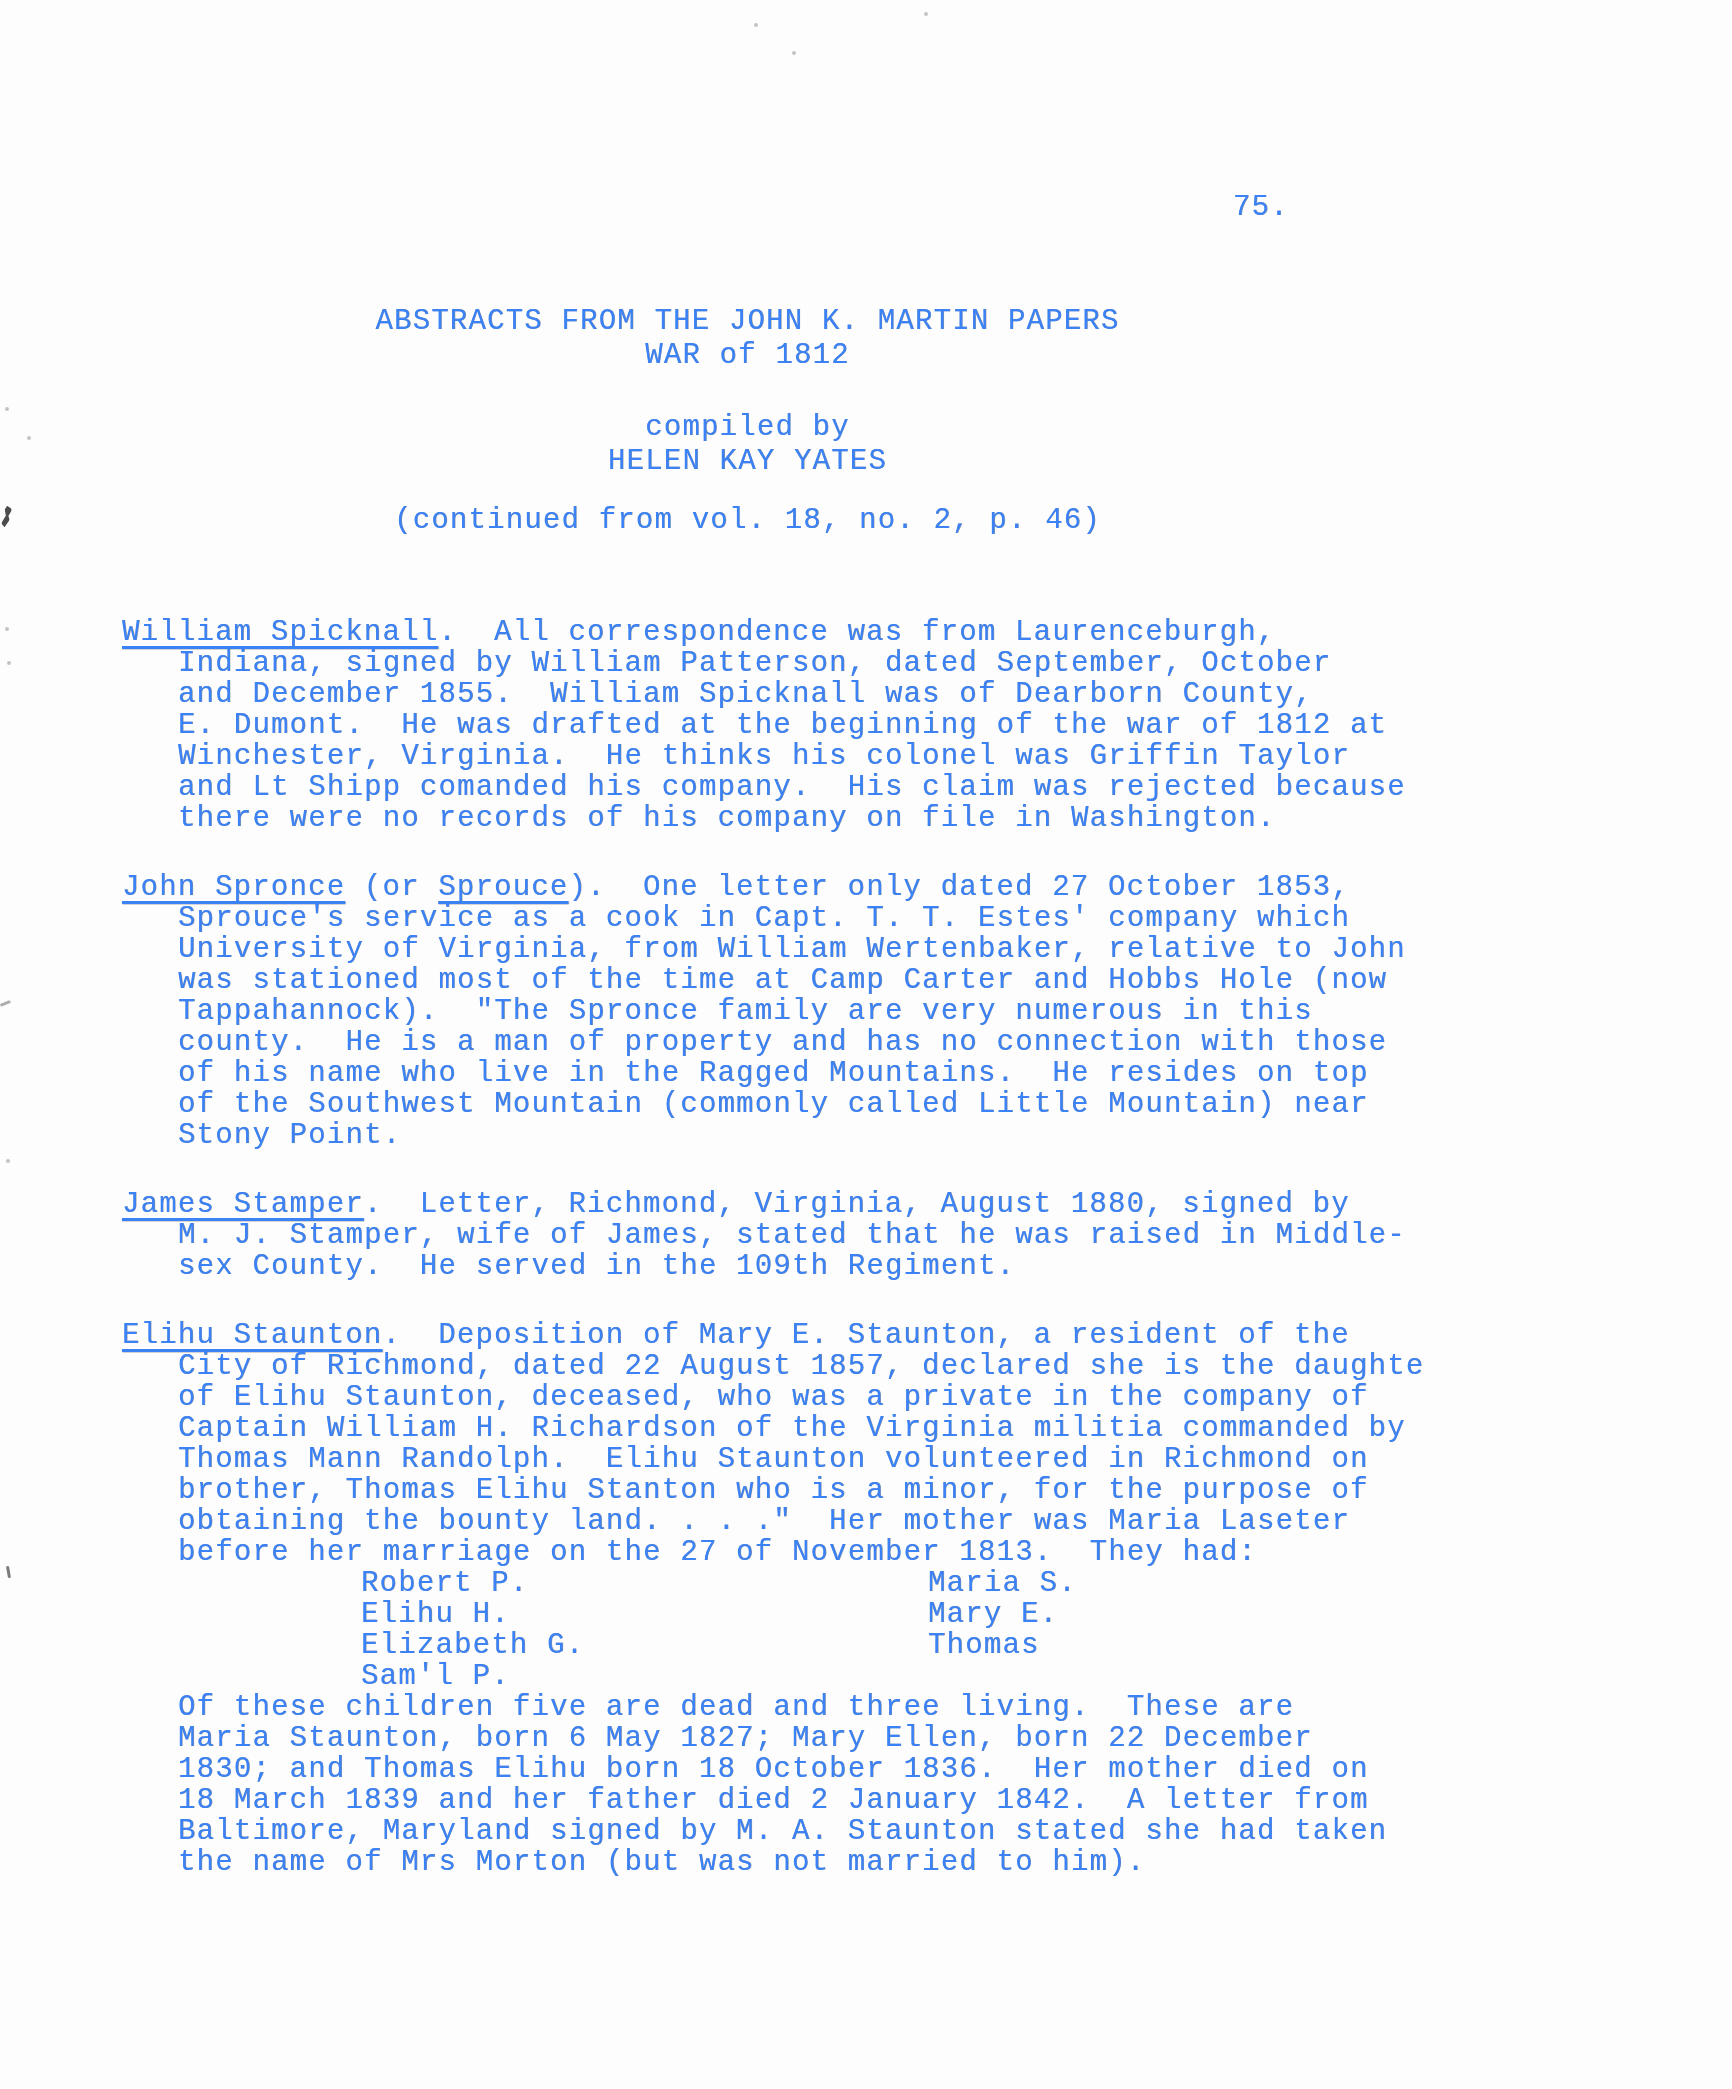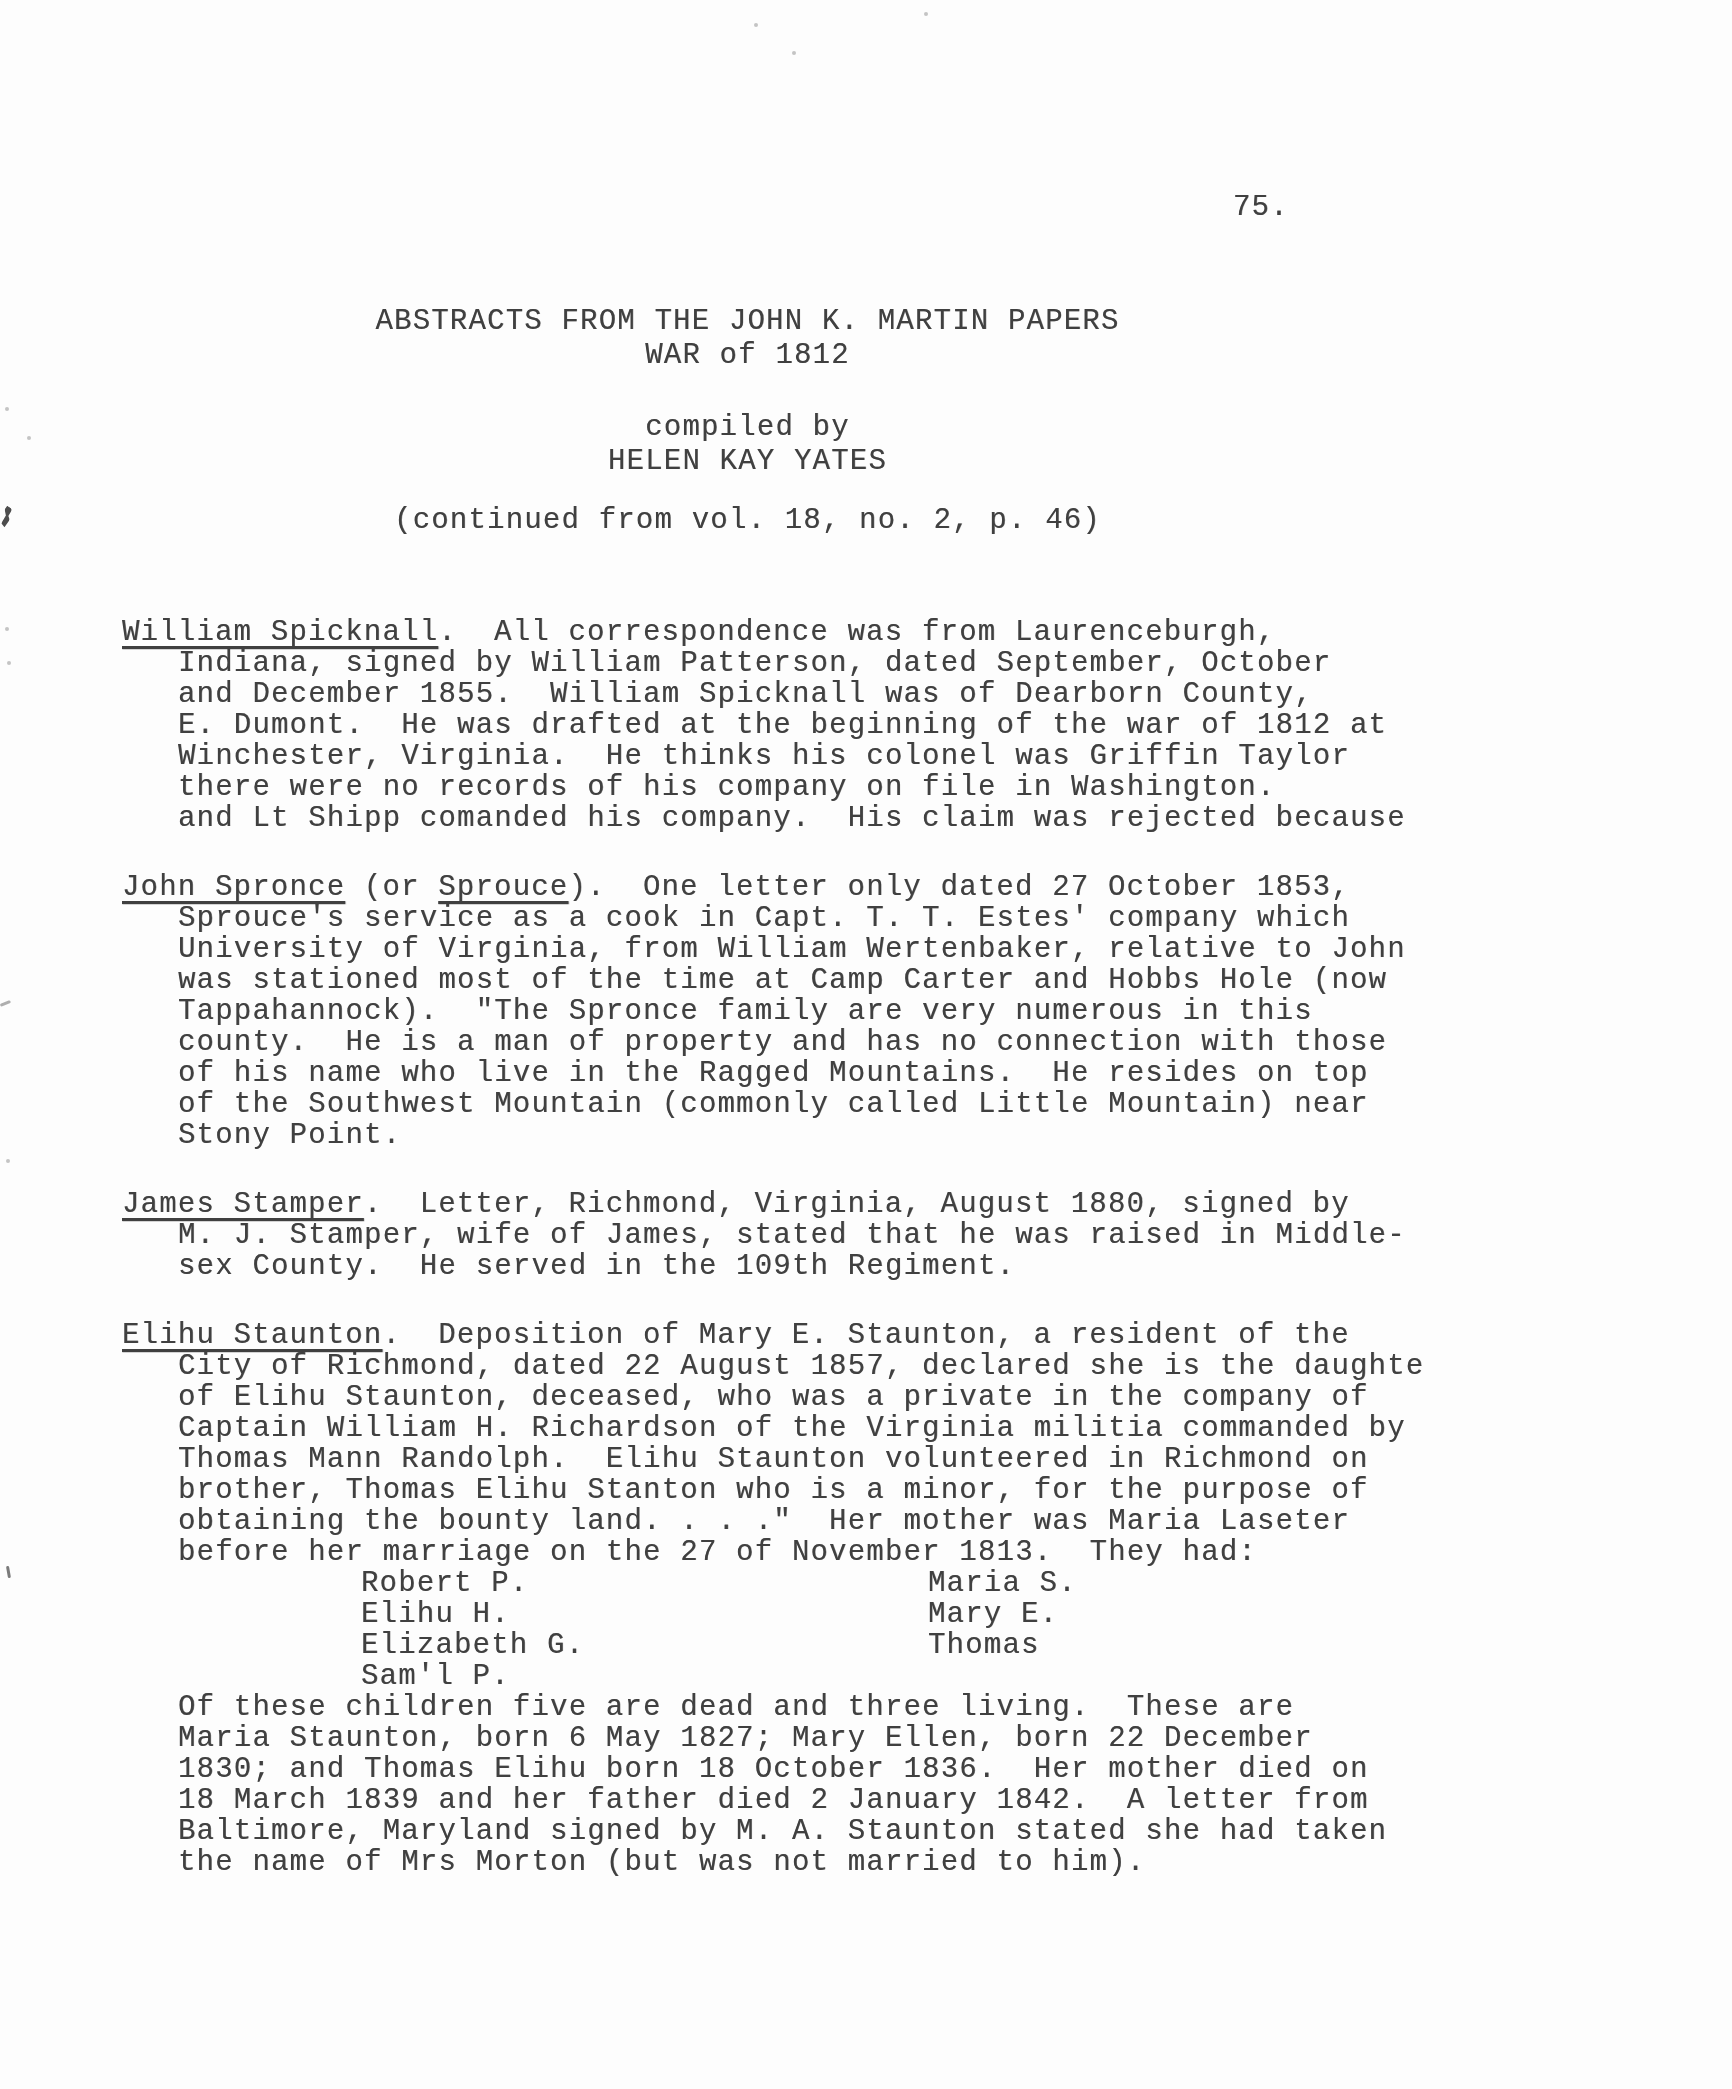--- a/index.html
+++ b/index.html
@@ -5,21 +5,21 @@
   html, body { margin: 0; padding: 0; background: #ffffff; }
   .page {
     position: relative;
     width: 1732px;
     height: 2090px;
     background: #fdfdfd;
     font-family: "Liberation Mono", "DejaVu Sans Mono", monospace;
     font-size: 29px;
     letter-spacing: 1.2px;
     line-height: 31px;
-    color: #404040;
+    color: #3b82f6;
     text-shadow: 0.4px 0.4px 0 rgba(25,25,25,0.45);
     overflow: hidden;
   }
   .page-number {
     position: absolute;
     left: 1233px;
     top: 192px;
     white-space: pre;
   }
   .header {
@@ -94,22 +94,22 @@
     <div class="h-line continuation">(continued from vol. 18, no. 2, p. 46)</div>
   </div>
 
   <div class="body" id="entries">
       <div class="entry">
         <div class="line lead"><span class="u">William Spicknall</span><span>.  All correspondence was from Laurenceburgh,</span></div>
         <div class="line cont">Indiana, signed by William Patterson, dated September, October</div>
         <div class="line cont">and December 1855.  William Spicknall was of Dearborn County,</div>
         <div class="line cont">E. Dumont.  He was drafted at the beginning of the war of 1812 at</div>
         <div class="line cont">Winchester, Virginia.  He thinks his colonel was Griffin Taylor</div>
+        <div class="line cont">and Lt Shipp comanded his company.  His claim was rejected because</div>
         <div class="line cont">there were no records of his company on file in Washington.</div>
-        <div class="line cont">and Lt Shipp comanded his company.  His claim was rejected because</div>
       </div>
       <div class="entry">
         <div class="line lead"><span class="u">John Spronce</span><span> (or </span><span class="u">Sprouce</span><span>).  One letter only dated 27 October 1853,</span></div>
         <div class="line cont">Sprouce's service as a cook in Capt. T. T. Estes' company which</div>
         <div class="line cont">University of Virginia, from William Wertenbaker, relative to John</div>
         <div class="line cont">was stationed most of the time at Camp Carter and Hobbs Hole (now</div>
         <div class="line cont">Tappahannock).  "The Spronce family are very numerous in this</div>
         <div class="line cont">county.  He is a man of property and has no connection with those</div>
         <div class="line cont">of his name who live in the Ragged Mountains.  He resides on top</div>
         <div class="line cont">of the Southwest Mountain (commonly called Little Mountain) near</div>

